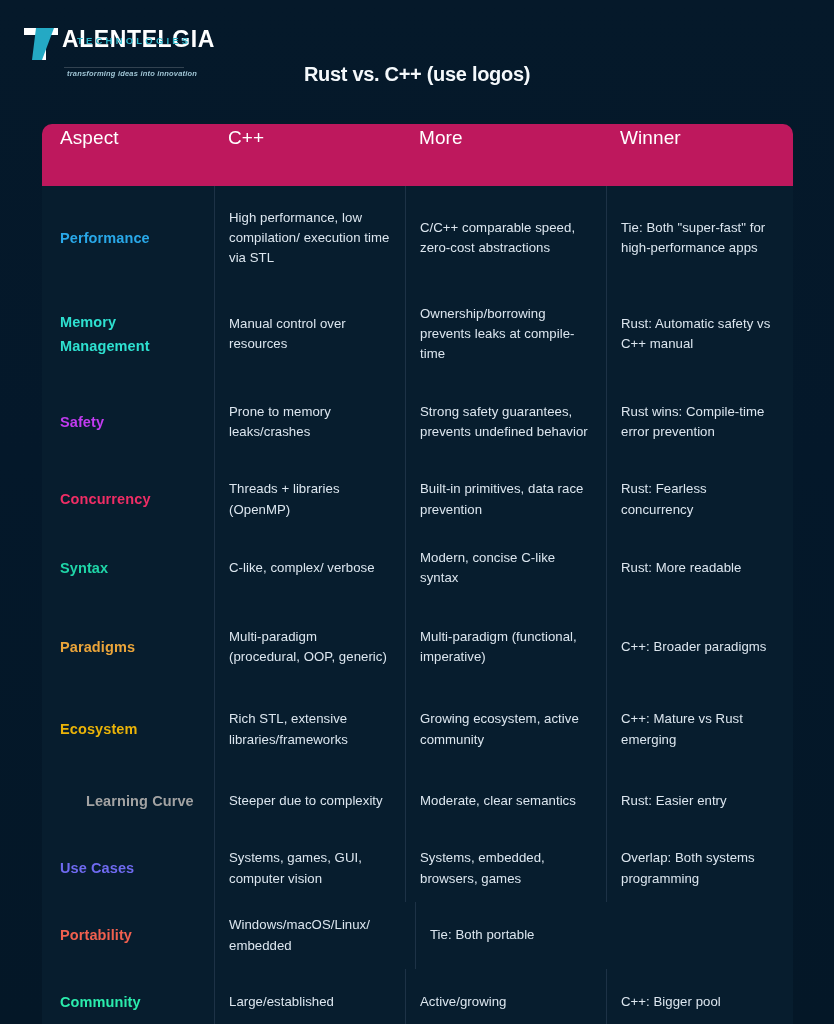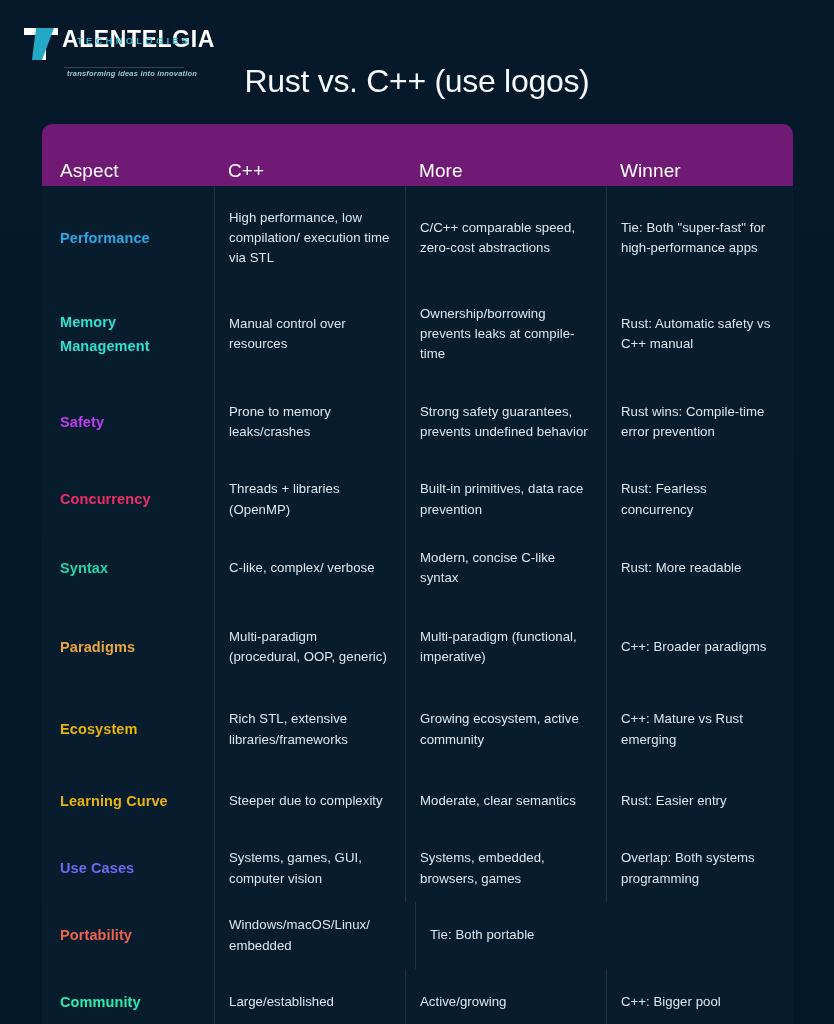--- a/index.html
+++ b/index.html
@@ -90,40 +90,40 @@
     width: 120px;
     height: 1px;
     background: rgba(255,255,255,0.18);
   }
 
   .page-title {
     position: absolute;
     left: 0; right: 0;
     top: 63px;
     text-align: center;
-    font-size: 32px;
-    font-weight: 400;
+    font-size: 20px;
+    font-weight: 700;
     letter-spacing: -0.3px;
     color: #f5f9fc;
   }
 
   
   .table-wrap {
     position: absolute;
     left: 42px;
     top: 124px;
     width: 751px;
   }
 
   .table-head {
     display: flex;
-    background: #701a75;
+    background: #be185d;
     border-radius: 10px 10px 0 0;
     height: 62px;
-    align-items: flex-end;
+    align-items: flex-start;
   }
   .table-head .cell {
     font-size: 19px;
     font-weight: 400;
     color: #ffffff;
     letter-spacing: 0.1px;
   }
 
   .table-body {
     background: #071d2e;
@@ -294,21 +294,21 @@
         </div>
       <div class="cell c-rust">
           <span class="body-text">Growing ecosystem, active community</span>
         </div>
       <div class="cell c-winner">
           <span class="body-text">C++: Mature vs Rust emerging</span>
         </div>
     </div>
 
     <div class="row h-67">
-      <div class="cell c-aspect"><span class="aspect-label" style="color: #eab308;">Learning Curve</span></div>
+      <div class="cell c-aspect"><span class="aspect-label" style="color: #a3a3a3; margin-left: 26px;">Learning Curve</span></div>
       <div class="cell c-cpp">
           <span class="body-text">Steeper due to complexity</span>
         </div>
       <div class="cell c-rust">
           <span class="body-text">Moderate, clear semantics</span>
         </div>
       <div class="cell c-winner">
           <span class="body-text">Rust: Easier entry</span>
         </div>
     </div>

